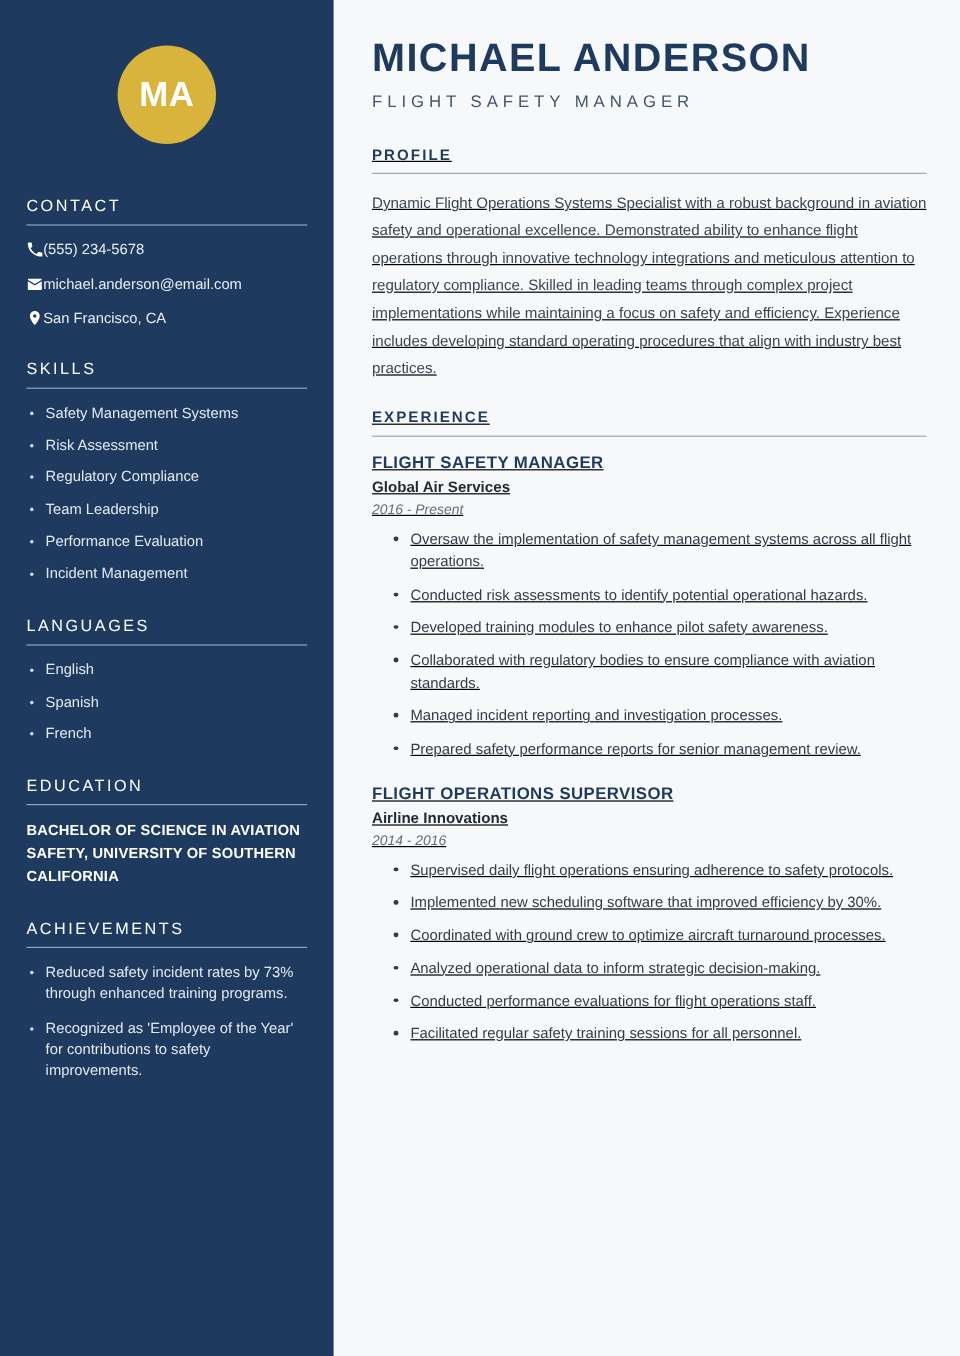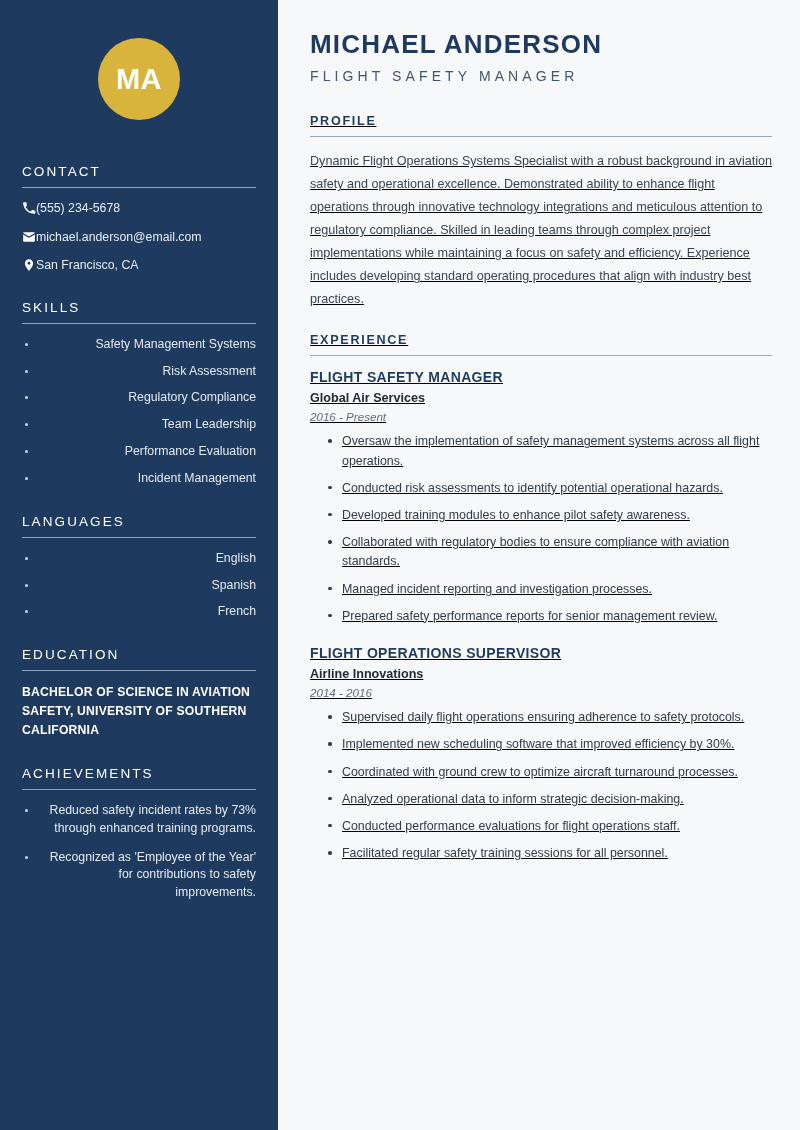--- a/index.html
+++ b/index.html
@@ -82,21 +82,21 @@
   .contact-row .ico {
     width: 14px;
     height: 14px;
     flex: 0 0 14px;
     display: flex;
     align-items: center;
     justify-content: center;
   }
   .contact-row .ico svg { display: block; }
 
-  ul.side-list { list-style: none; text-align: right; }
+  ul.side-list { list-style: none; }
 
   ul.side-list li {
     position: relative;
     font-size: 12.3px;
     color: #e3e9f0;
     line-height: 1.45;
     padding-left: 16px;
     margin-bottom: 9px;
   }
 
@@ -123,21 +123,21 @@
   }
 
   
   .main {
     flex: 1 1 auto;
     padding: 30px 28px 0 32px;
     background: #f6f8fa;
   }
 
   .name {
-    font-size: 26px;
+    font-size: 33px;
     font-weight: bold;
     letter-spacing: 1.2px;
     color: #1f3a5f;
     line-height: 1.12;
   }
 
   .job-title {
     font-size: 14px;
     letter-spacing: 4.1px;
     color: #44566b;

